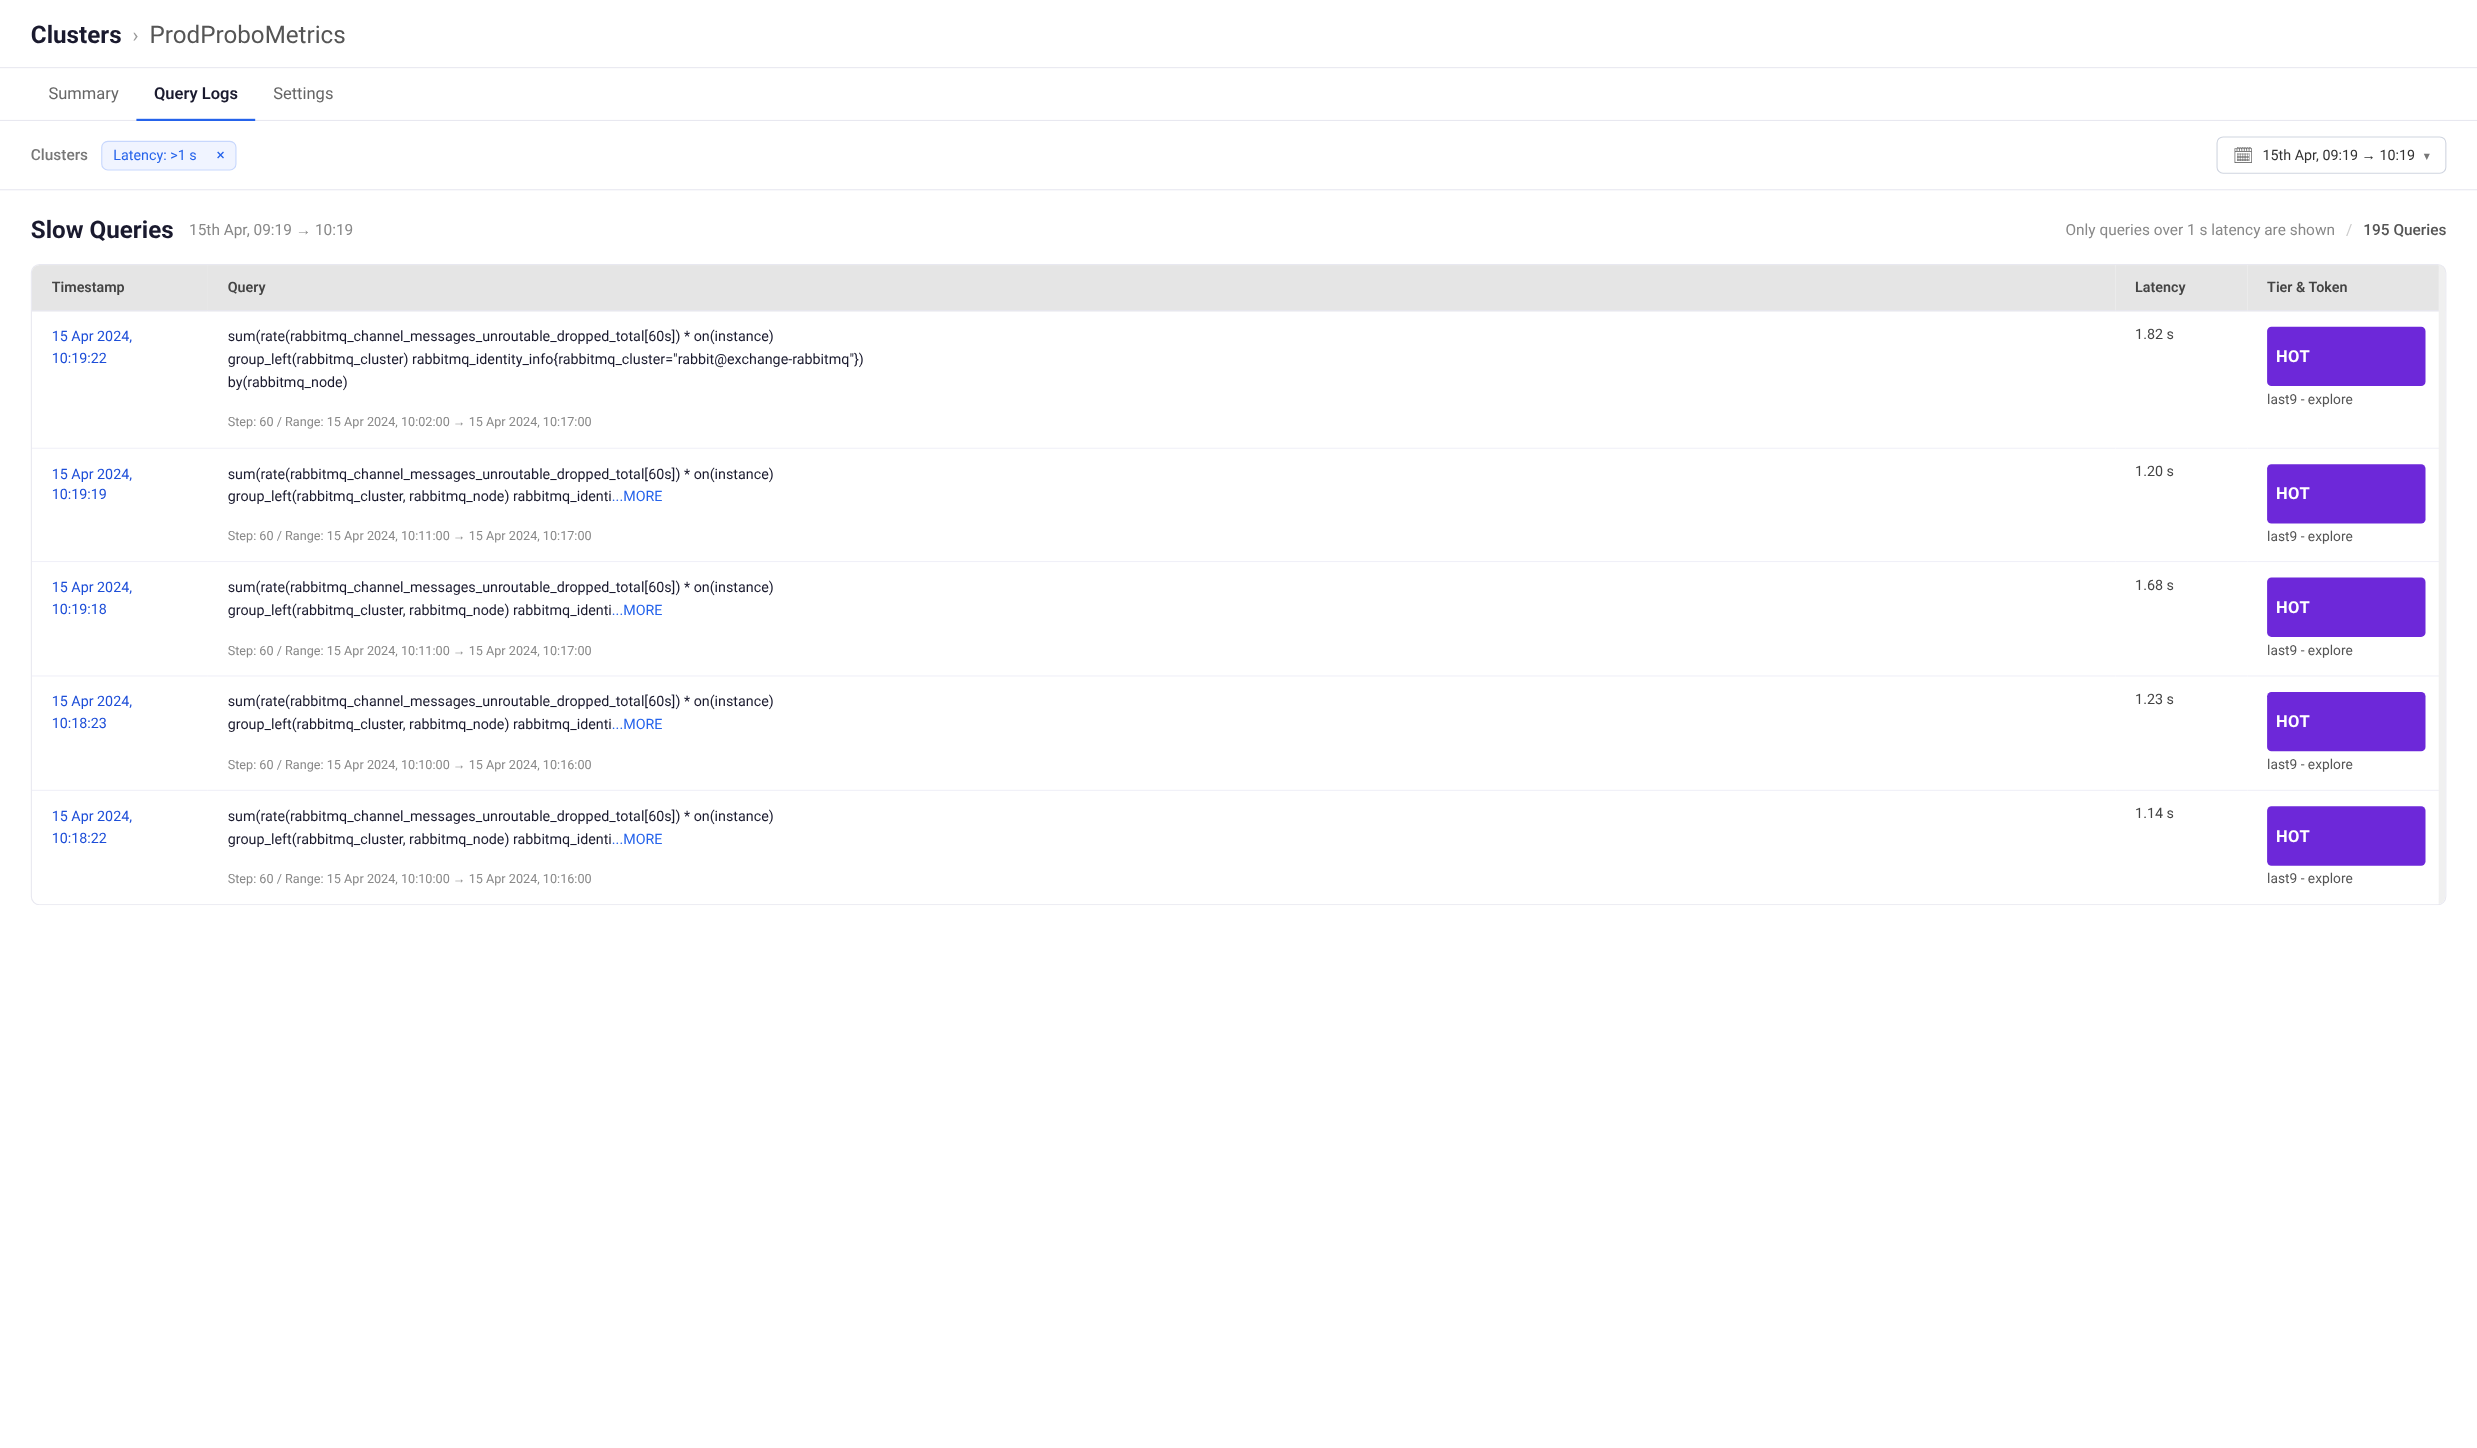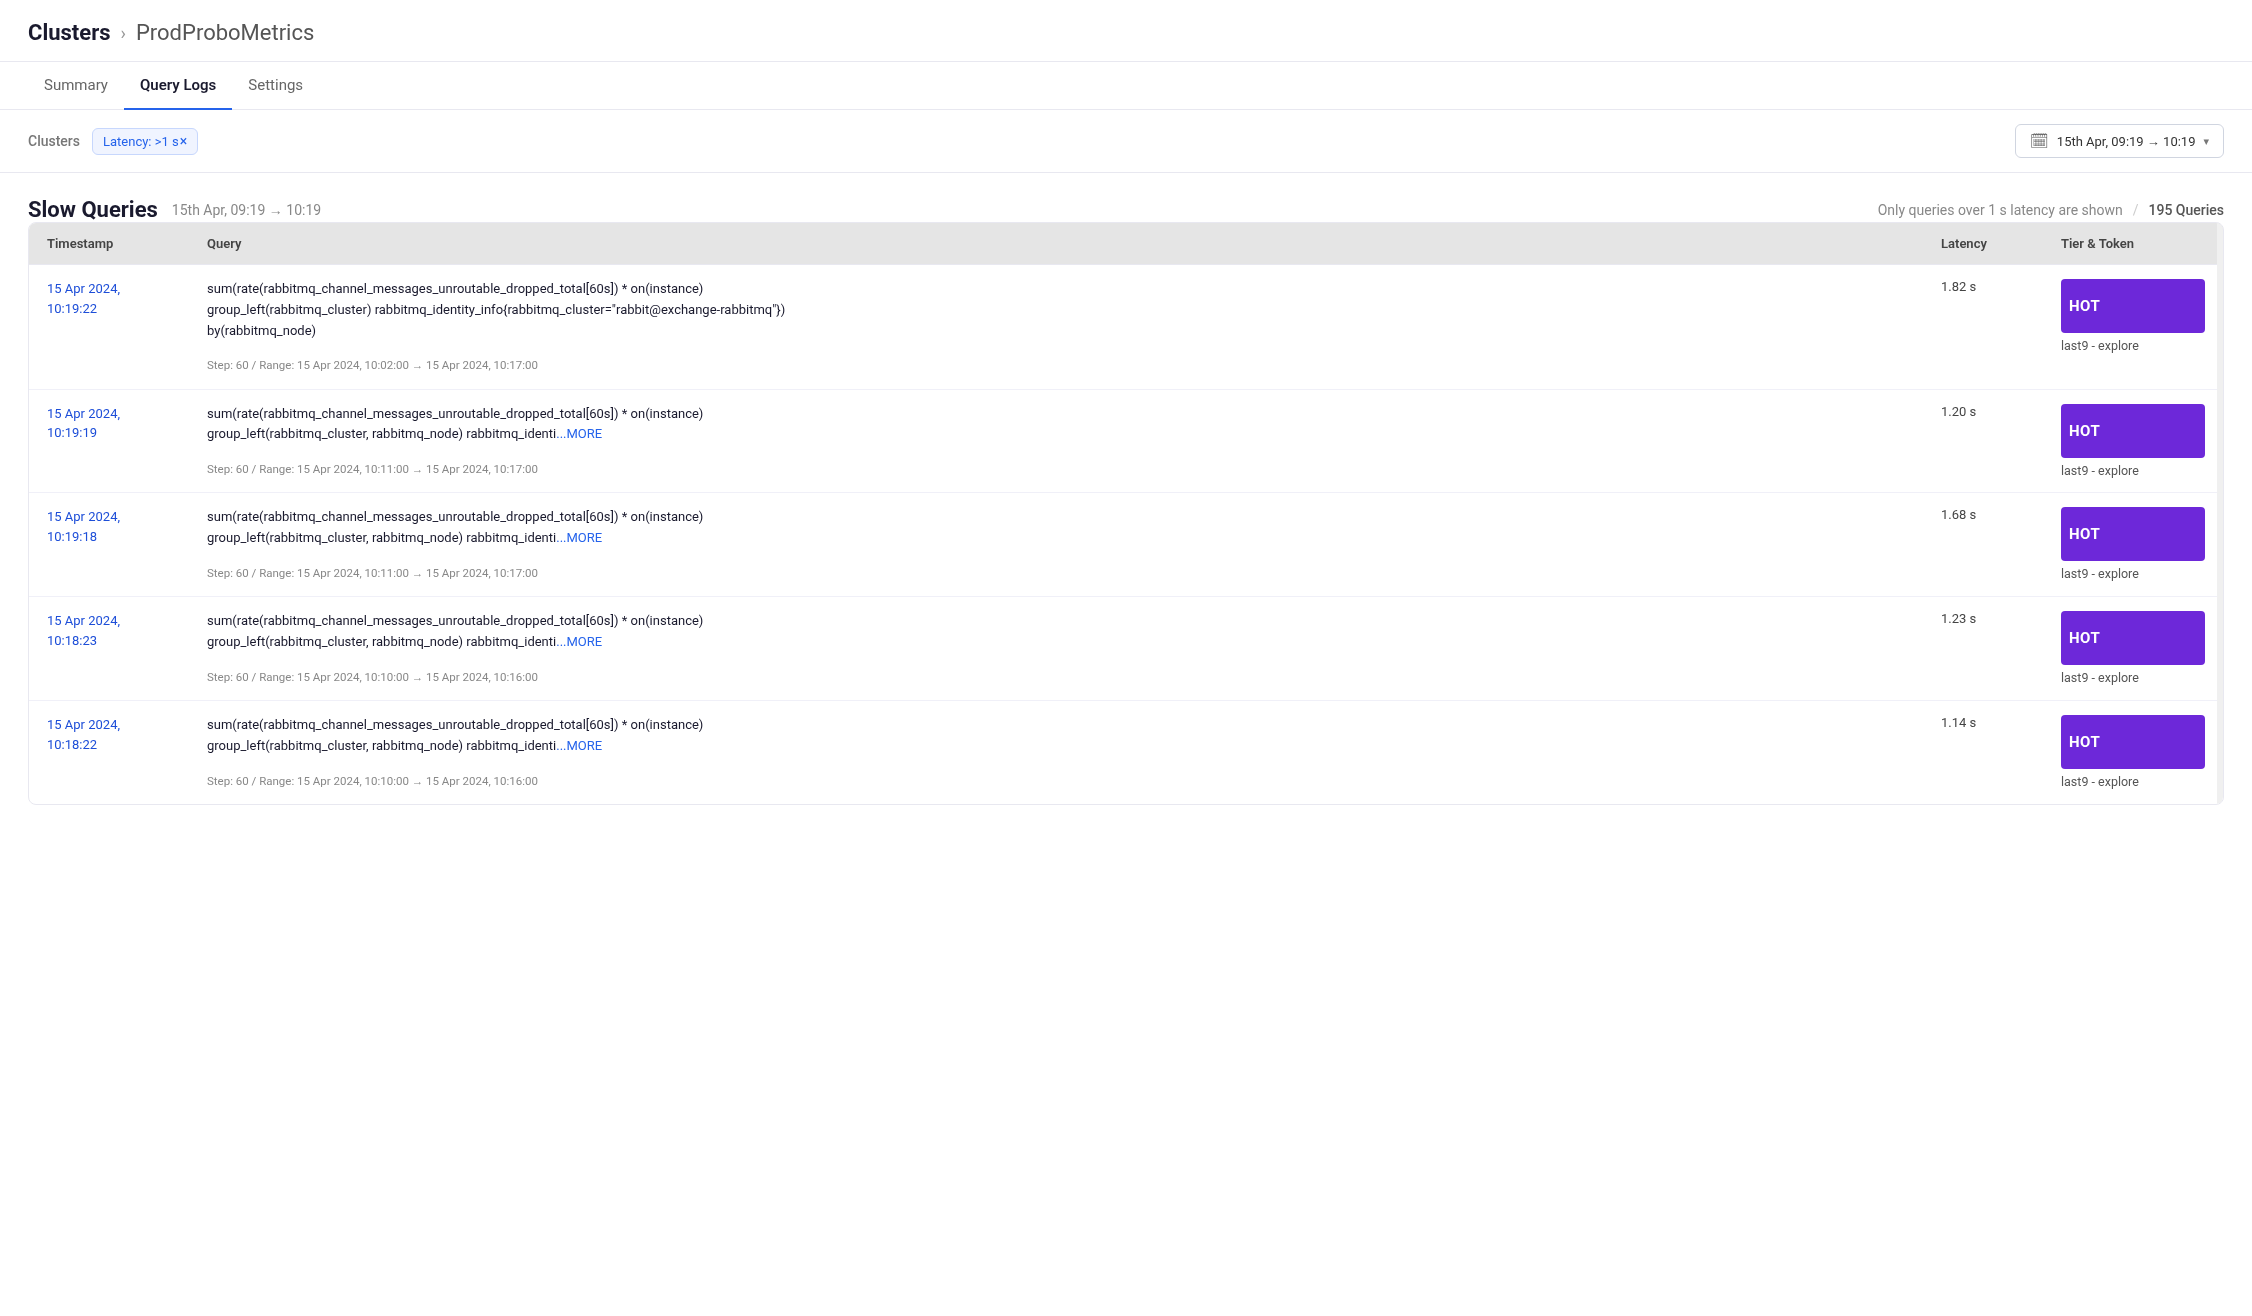--- a/index.html
+++ b/index.html
@@ -69,21 +69,21 @@
       gap: 12px;
     }
     .filters-label {
       color: #777;
       font-size: 14px;
       font-weight: 500;
     }
     .filter-chip {
       display: flex;
       align-items: center;
-      gap: 1px;
+      gap: 18px;
       background: #f0f4ff;
       border: 1px solid #c7d7fd;
       border-radius: 6px;
       padding: 5px 10px;
       font-size: 13px;
       color: #2563eb;
       cursor: pointer;
     }
     .filter-chip-close {
       color: #2563eb;
@@ -113,20 +113,21 @@
     }
 
     
     .slow-queries-section {
       padding: 24px 28px 0;
     }
     .slow-queries-header {
       display: flex;
       align-items: center;
       justify-content: space-between;
+      margin-bottom: 18px;
     }
     .slow-queries-title-group {
       display: flex;
       align-items: center;
       gap: 14px;
     }
     .slow-queries-title {
       font-size: 22px;
       font-weight: 700;
       color: #1a1a2e;

